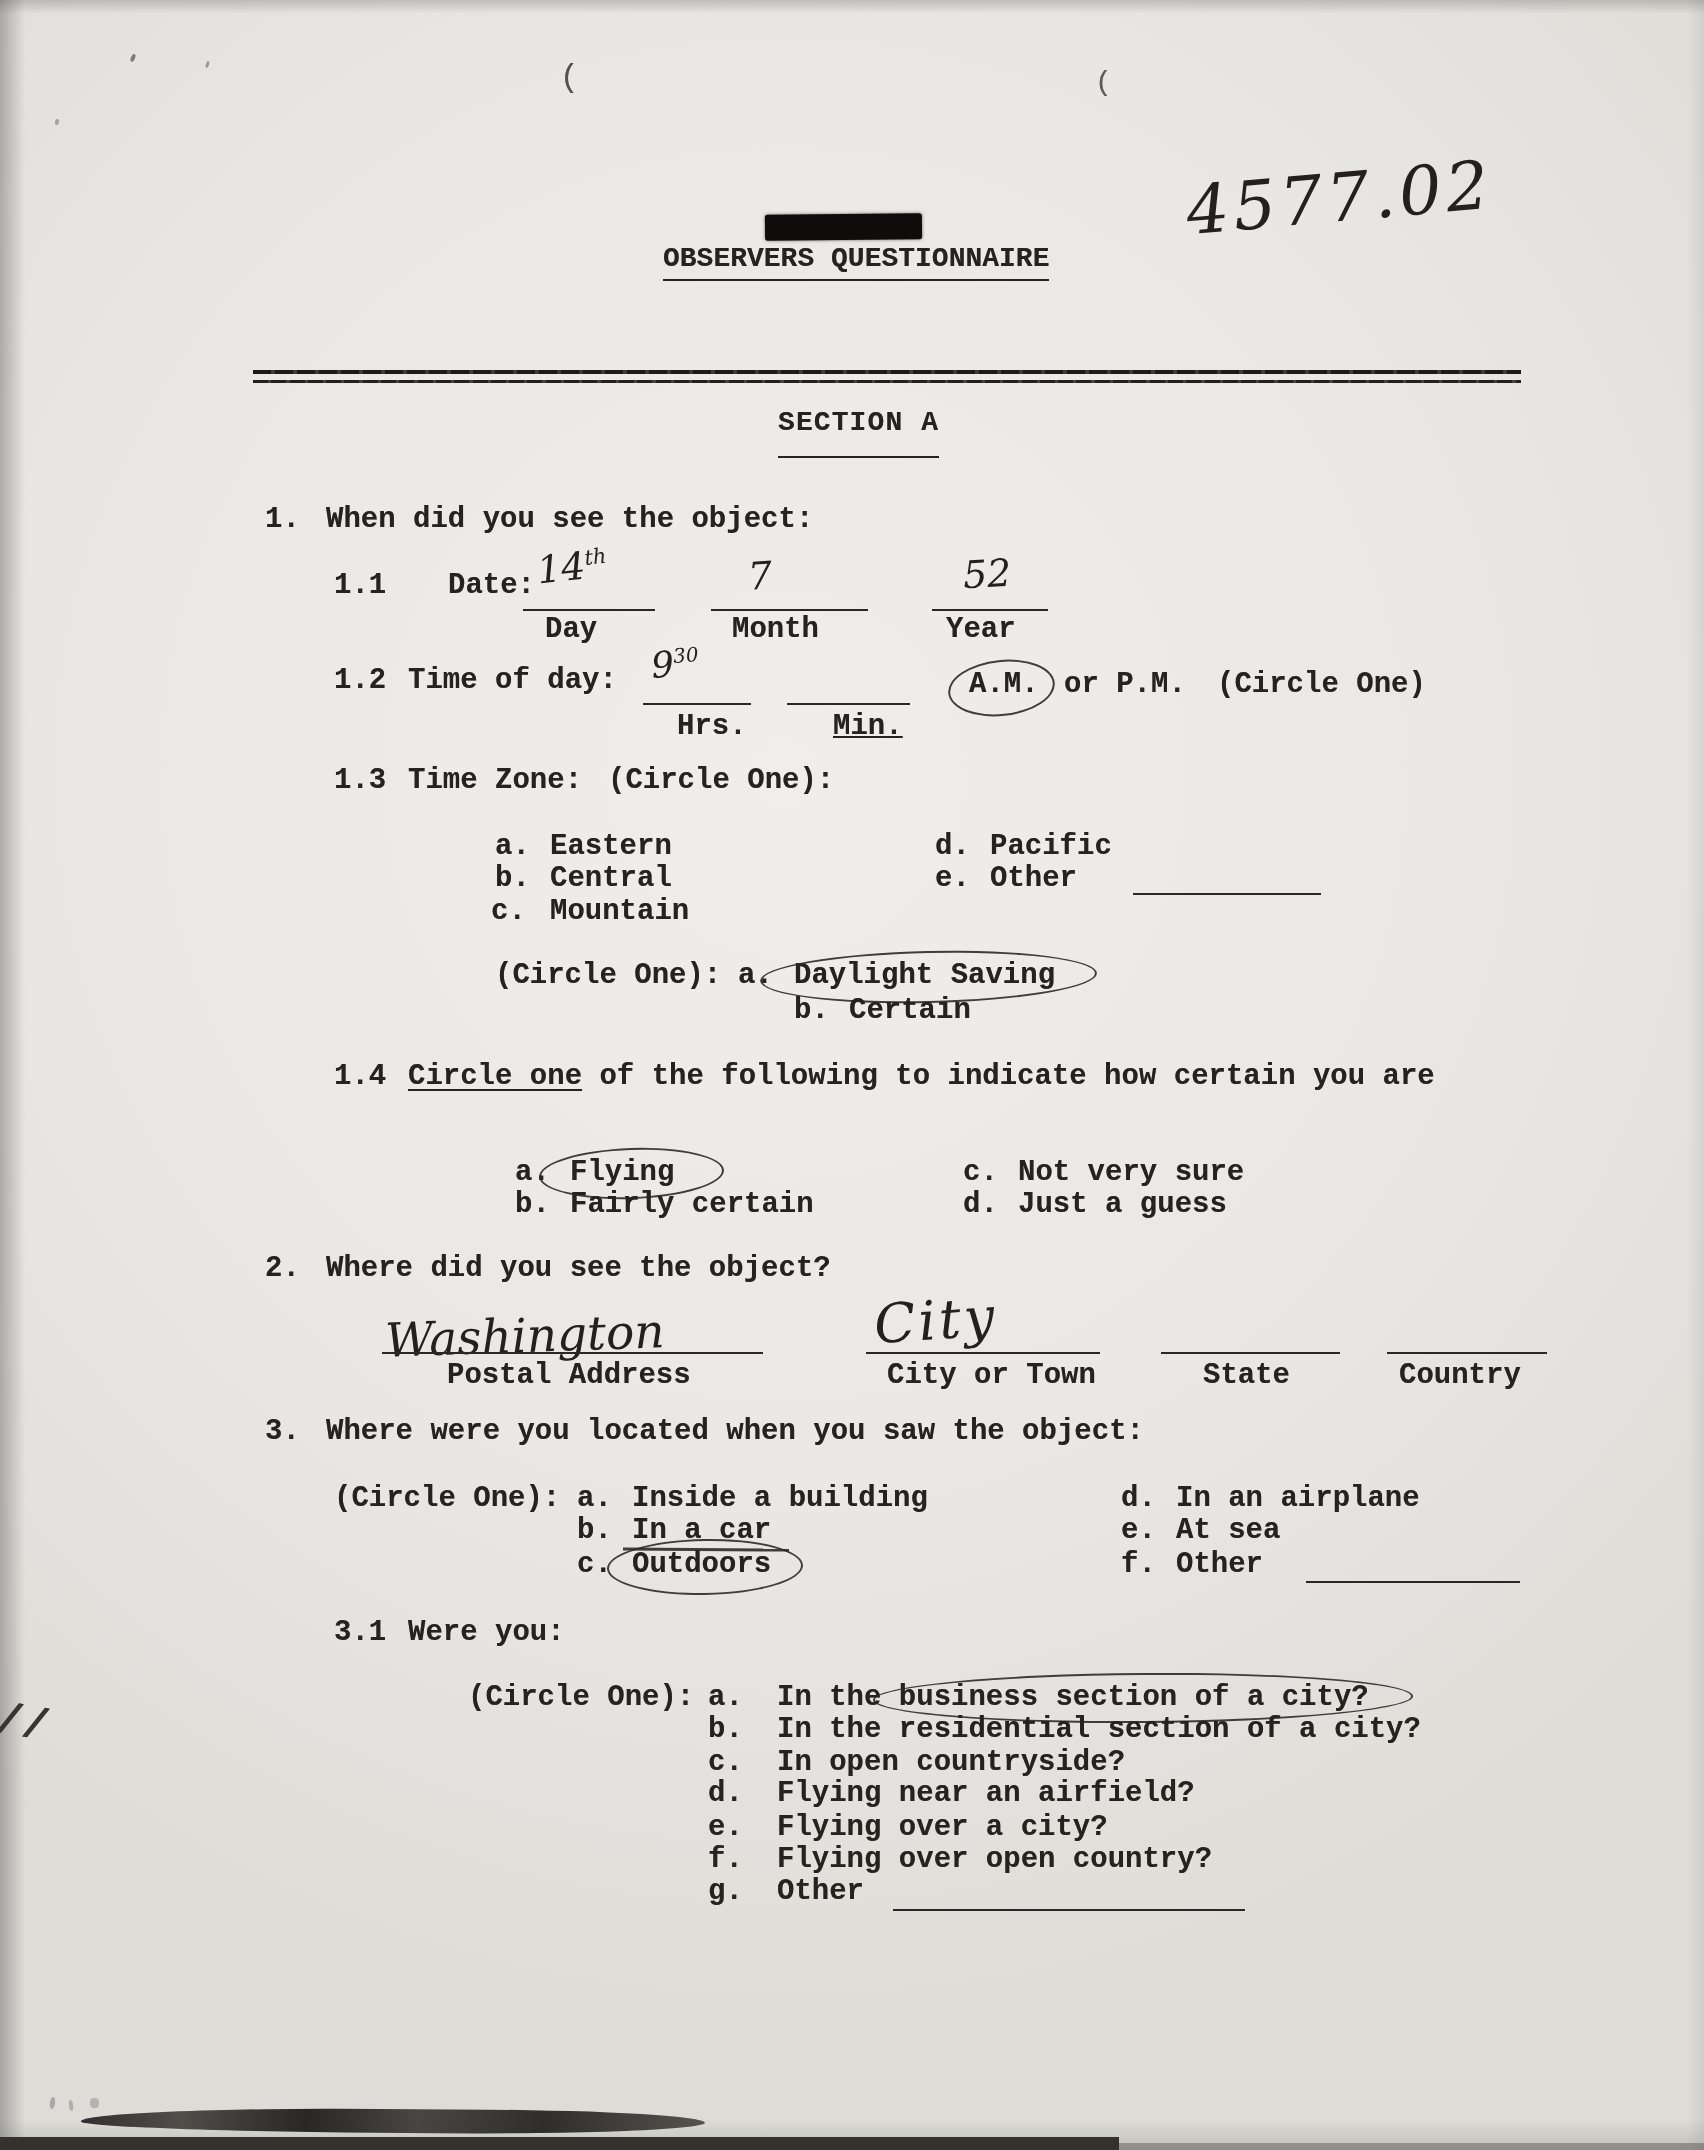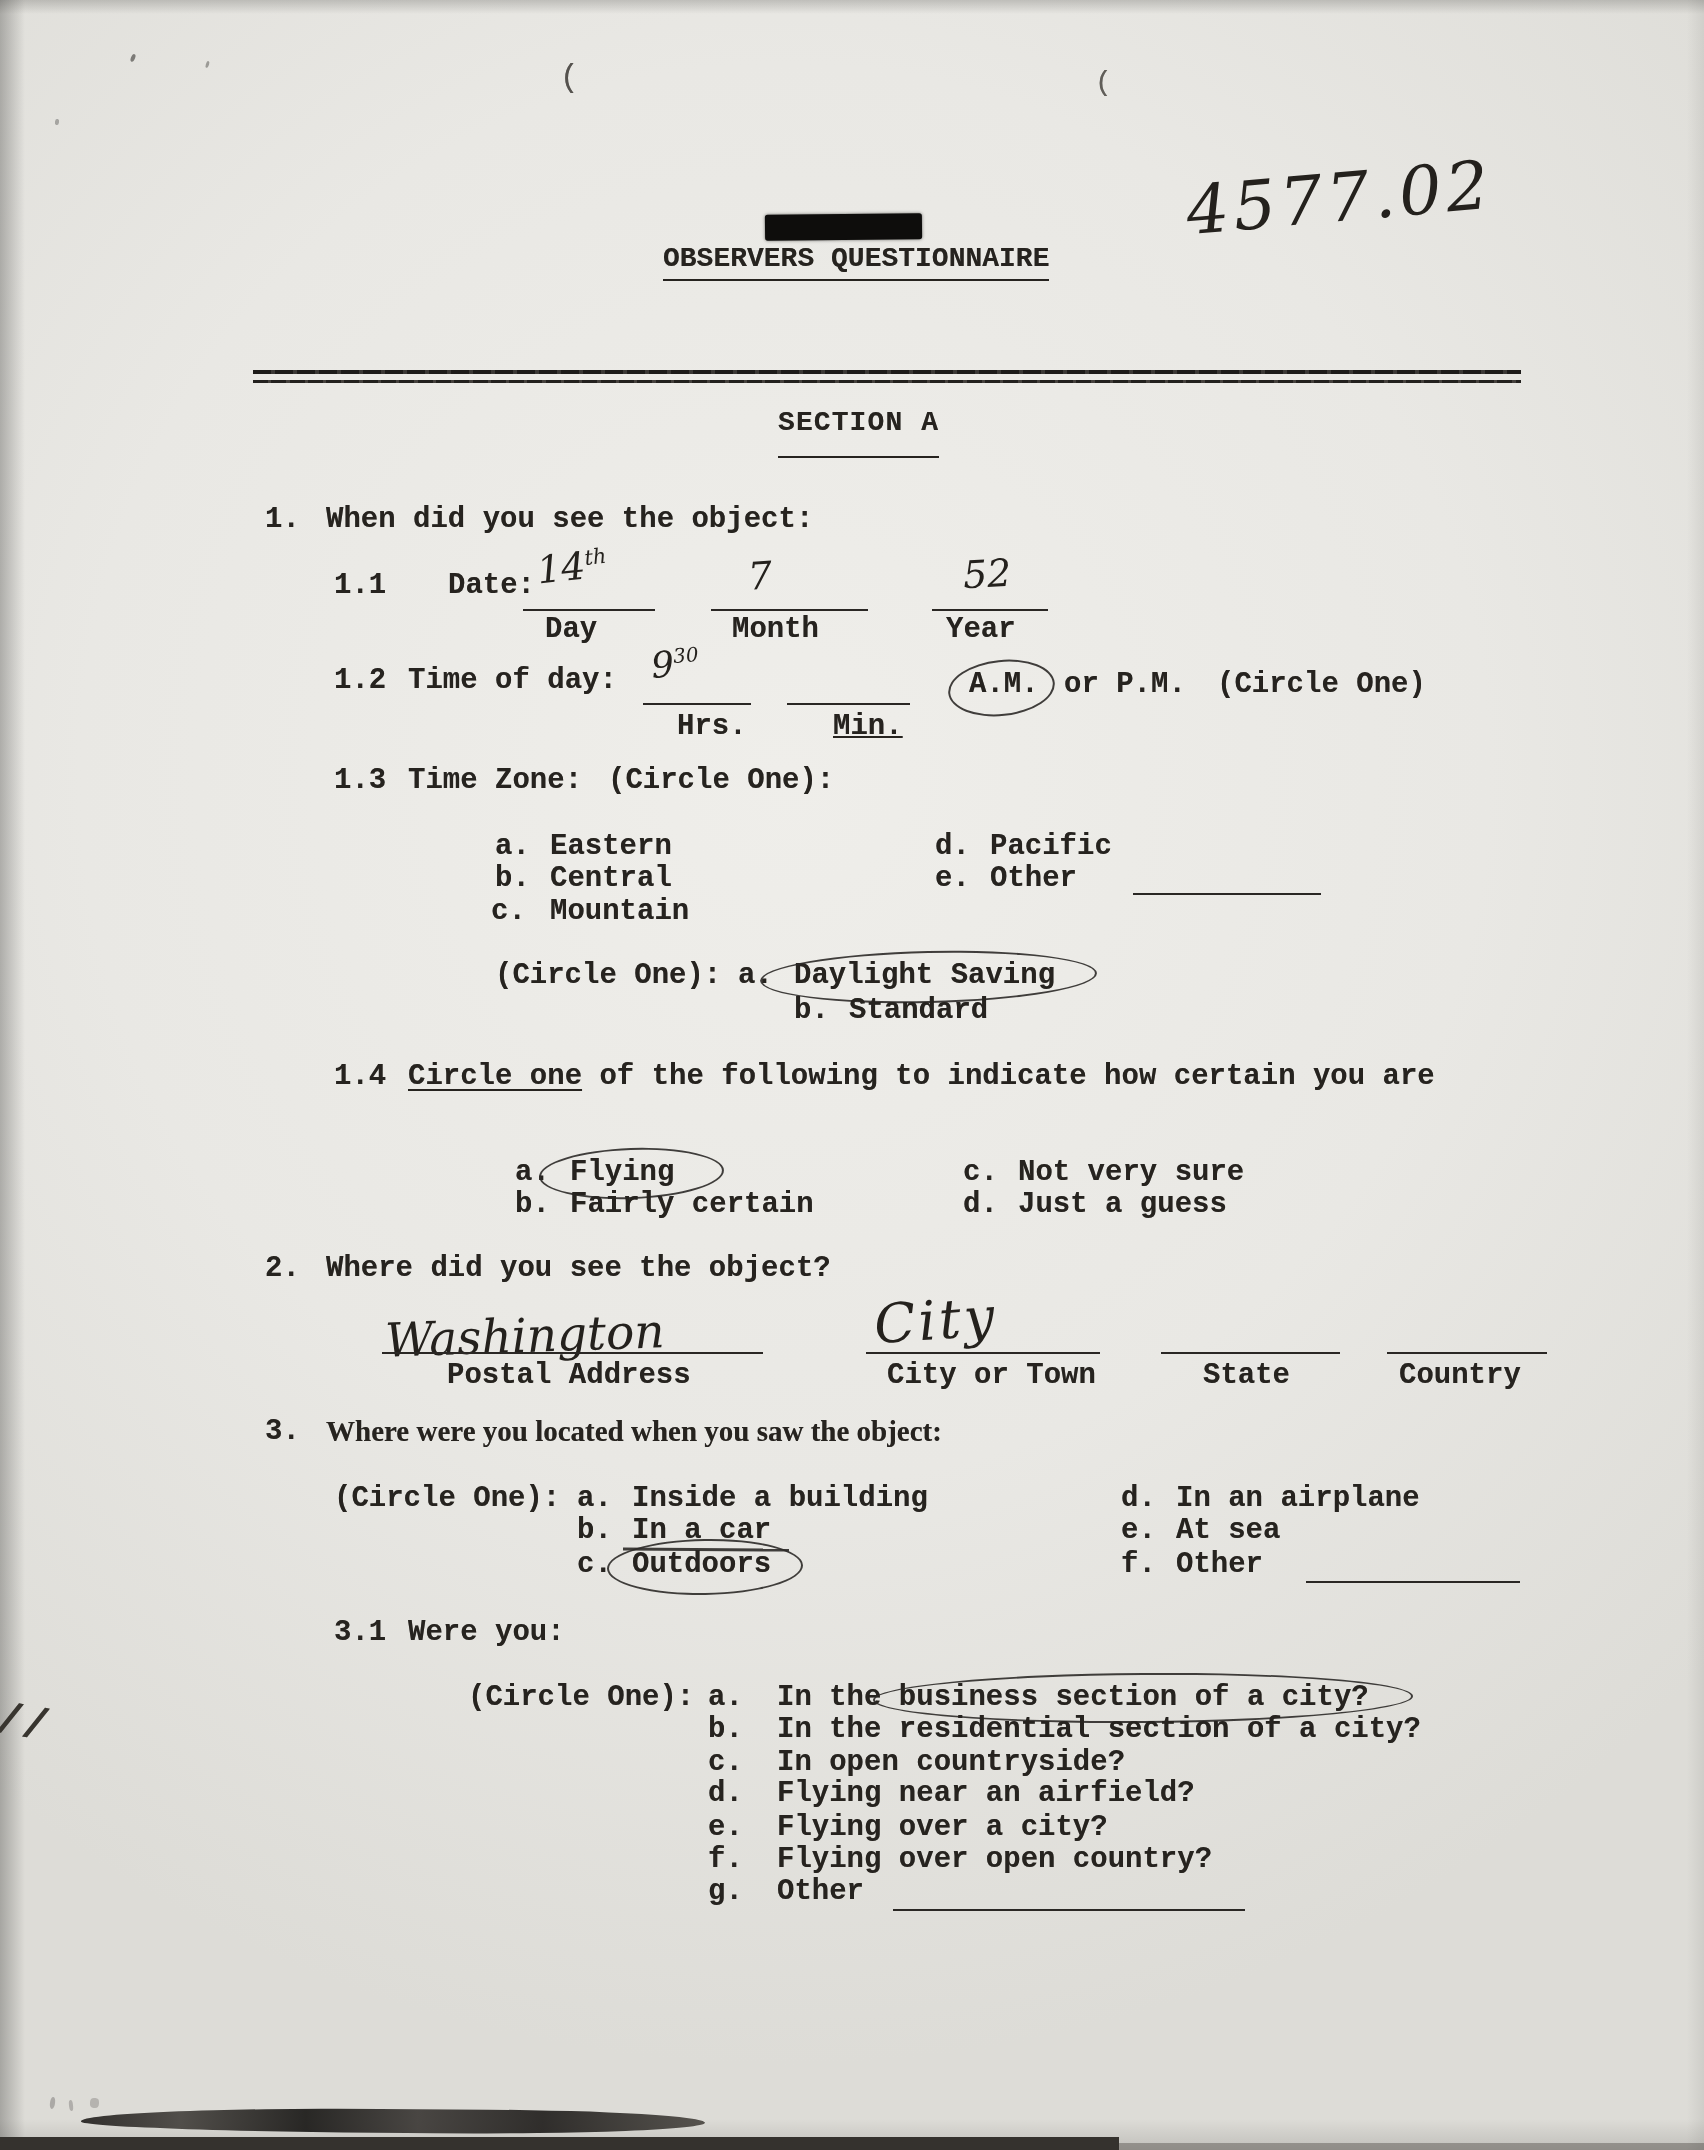--- a/index.html
+++ b/index.html
@@ -88,21 +88,21 @@
   <div class="blank" style="left:1133px;top:893px;width:188px;"></div>
 
   <span class="t" style="left:491px;top:895px;">c.</span>
   <span class="t" style="left:550px;top:895px;">Mountain</span>
 
   <span class="t" style="left:495px;top:959px;">(Circle One):</span>
   <span class="t" style="left:738px;top:959px;">a.</span>
   <span class="t" style="left:794px;top:959px;">Daylight Saving</span>
   <div class="oval" style="left:760px;top:951px;width:333px;height:48px;transform:rotate(-1.3deg);"></div>
   <span class="t" style="left:794px;top:994px;">b.</span>
-  <span class="t" style="left:849px;top:994px;">Standard</span>
+  <span class="t" style="left:849px;top:994px;">Certain</span>
 
   <span class="t" style="left:334px;top:1060px;">1.4</span>
   <span class="t" style="left:408px;top:1060px;"><span class="u">Circle one</span><span> of the following to indicate how certain you are</span></span>
 
   <span class="t" style="left:515px;top:1156px;">a.</span>
   <span class="t" style="left:570px;top:1156px;">Flying</span>
   <div class="oval" style="left:539px;top:1148px;width:181px;height:47px;transform:rotate(-2deg);"></div>
   <span class="t" style="left:963px;top:1156px;">c.</span>
   <span class="t" style="left:1018px;top:1156px;">Not very sure</span>
   <span class="t" style="left:515px;top:1188px;">b.</span>
@@ -117,21 +117,21 @@
   <div class="blank" style="left:382px;top:1352px;width:381px;"></div>
   <div class="blank" style="left:866px;top:1352px;width:234px;"></div>
   <div class="blank" style="left:1161px;top:1352px;width:179px;"></div>
   <div class="blank" style="left:1387px;top:1352px;width:160px;"></div>
   <span class="t" style="left:447px;top:1359px;">Postal Address</span>
   <span class="t" style="left:887px;top:1359px;">City or Town</span>
   <span class="t" style="left:1203px;top:1359px;">State</span>
   <span class="t" style="left:1399px;top:1359px;">Country</span>
 
   <span class="t" style="left:265px;top:1415px;">3.</span>
-  <span class="t" style="left:326px;top:1415px;font-family:Liberation Serif, serif;">Where were you located when you saw the object:</span>
+  <span class="t" style="left:326px;top:1415px;">Where were you located when you saw the object:</span>
 
   <span class="t" style="left:334px;top:1482px;">(Circle One):</span>
   <span class="t" style="left:577px;top:1482px;">a.</span>
   <span class="t" style="left:632px;top:1482px;">Inside a building</span>
   <span class="t" style="left:1121px;top:1482px;">d.</span>
   <span class="t" style="left:1176px;top:1482px;">In an airplane</span>
 
   <span class="t" style="left:577px;top:1514px;">b.</span>
   <span class="t" style="left:632px;top:1514px;">In a car</span>
   <div class="penline" style="left:623px;top:1548px;width:166px;transform:rotate(.4deg);"></div>

